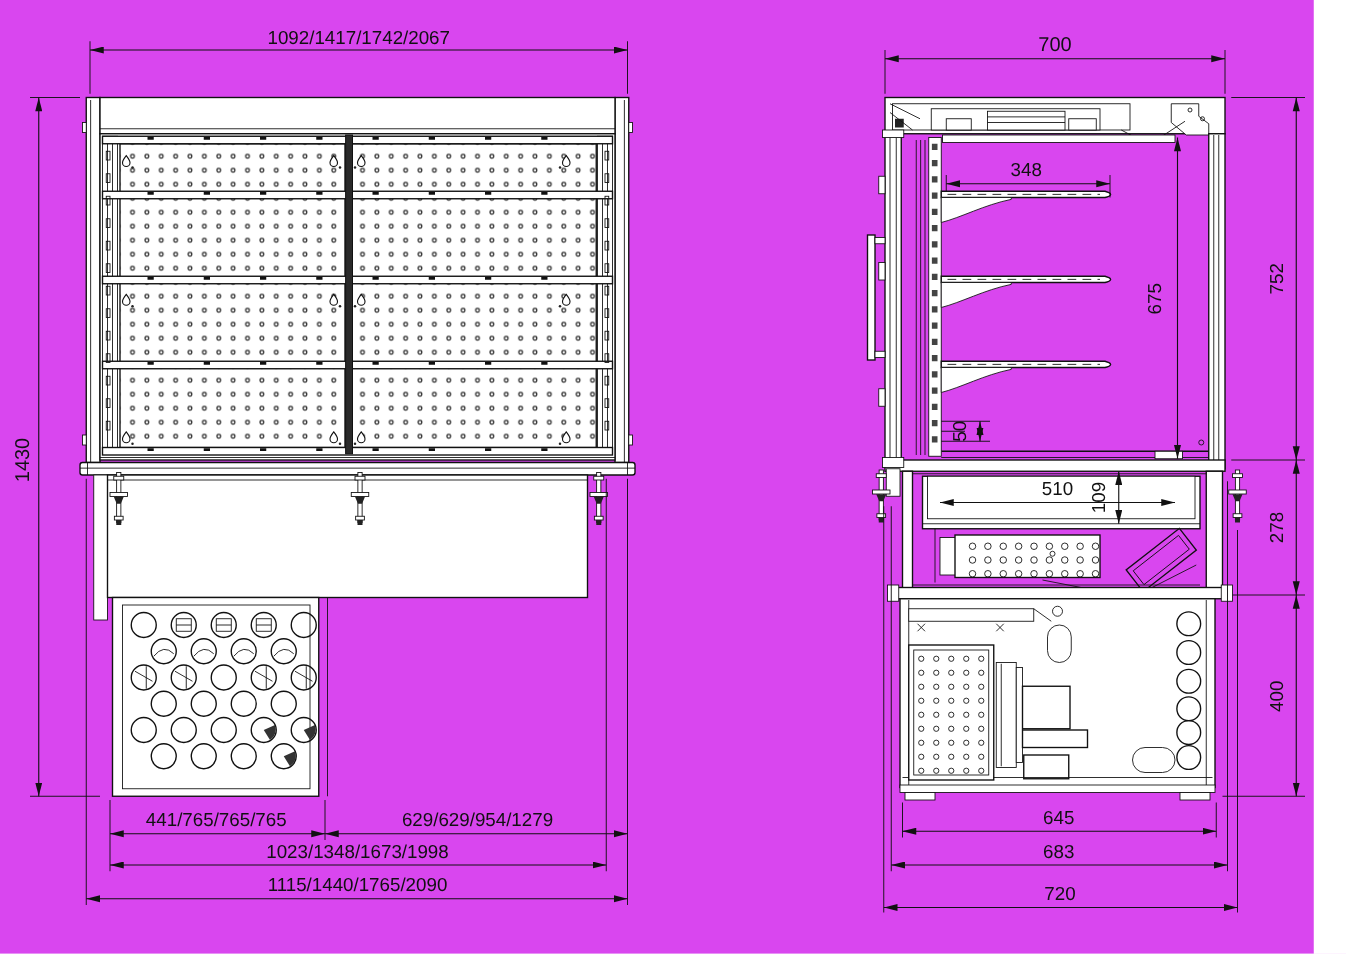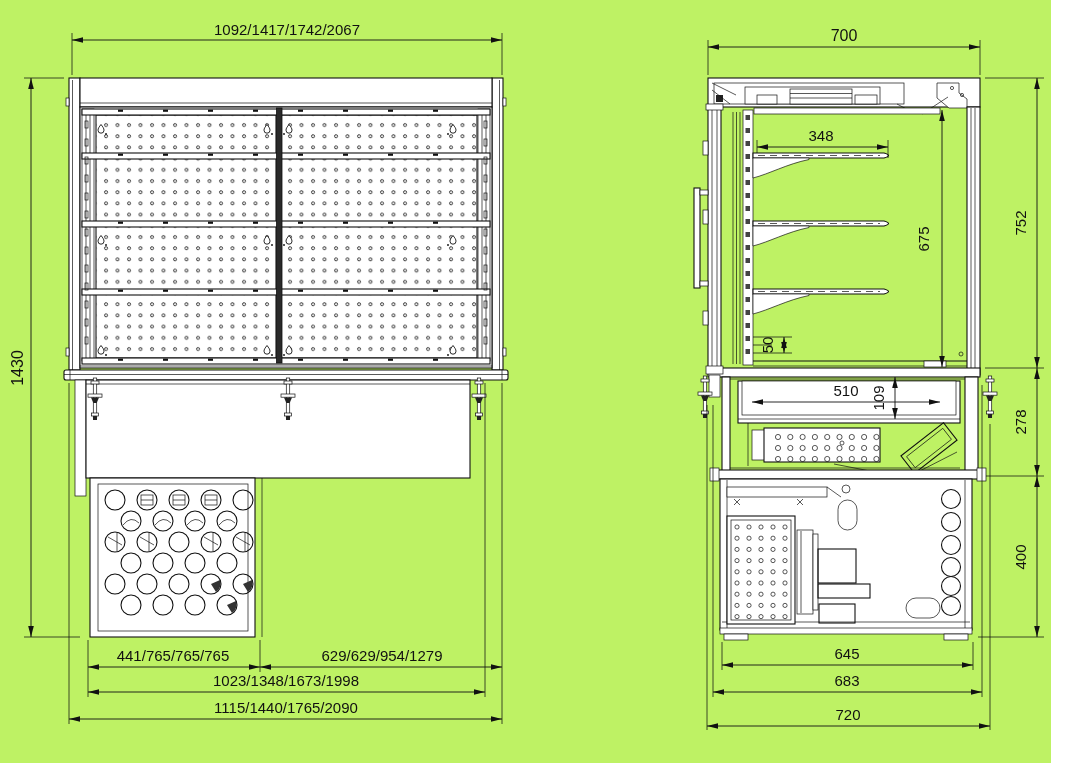--- a/index.html
+++ b/index.html
@@ -1,16 +1,16 @@
 <!DOCTYPE html>
 <html><head>
 <meta charset="utf-8">
 <style>
   html,body{margin:0;padding:0;background:#fff;}
-  #stage{width:1051px;height:763px;background:#bef264;position:relative;overflow:hidden;}
+  #stage{width:1051px;height:763px;background:#d946ef;position:relative;overflow:hidden;}
   svg{display:block;}
   .ln  {stroke:#111;stroke-width:1.1;fill:none;}
   .lnt {stroke:#111;stroke-width:0.7;fill:none;}
   .fw  {fill:#fff;}
   .fd  {fill:#222;stroke:none;}
   .dim {stroke:#111;stroke-width:0.9;fill:none;}
   .ext {stroke:#111;stroke-width:0.75;fill:none;}
   text {font-family:"Liberation Sans","DejaVu Sans",sans-serif;fill:#111;}
   .t15{font-size:15px;} .t16{font-size:16px;}
 </style>

